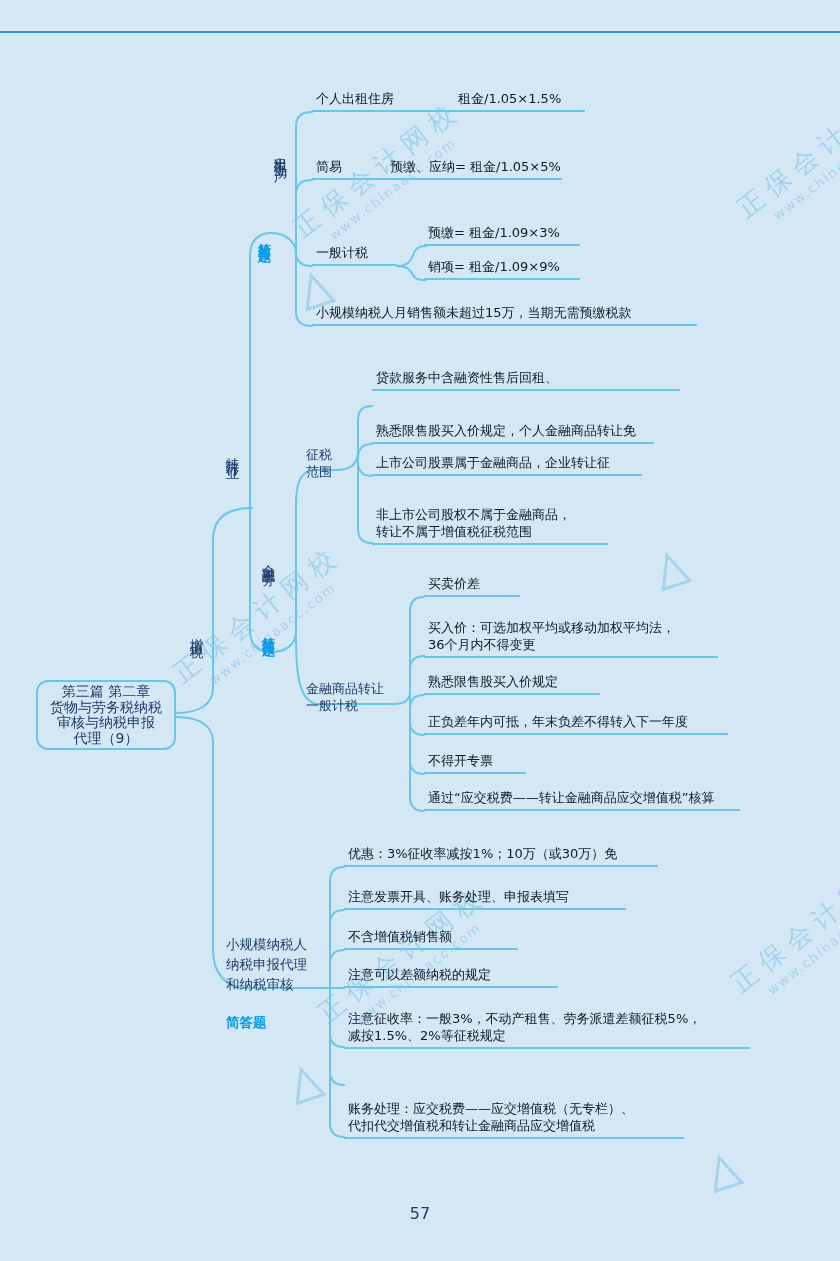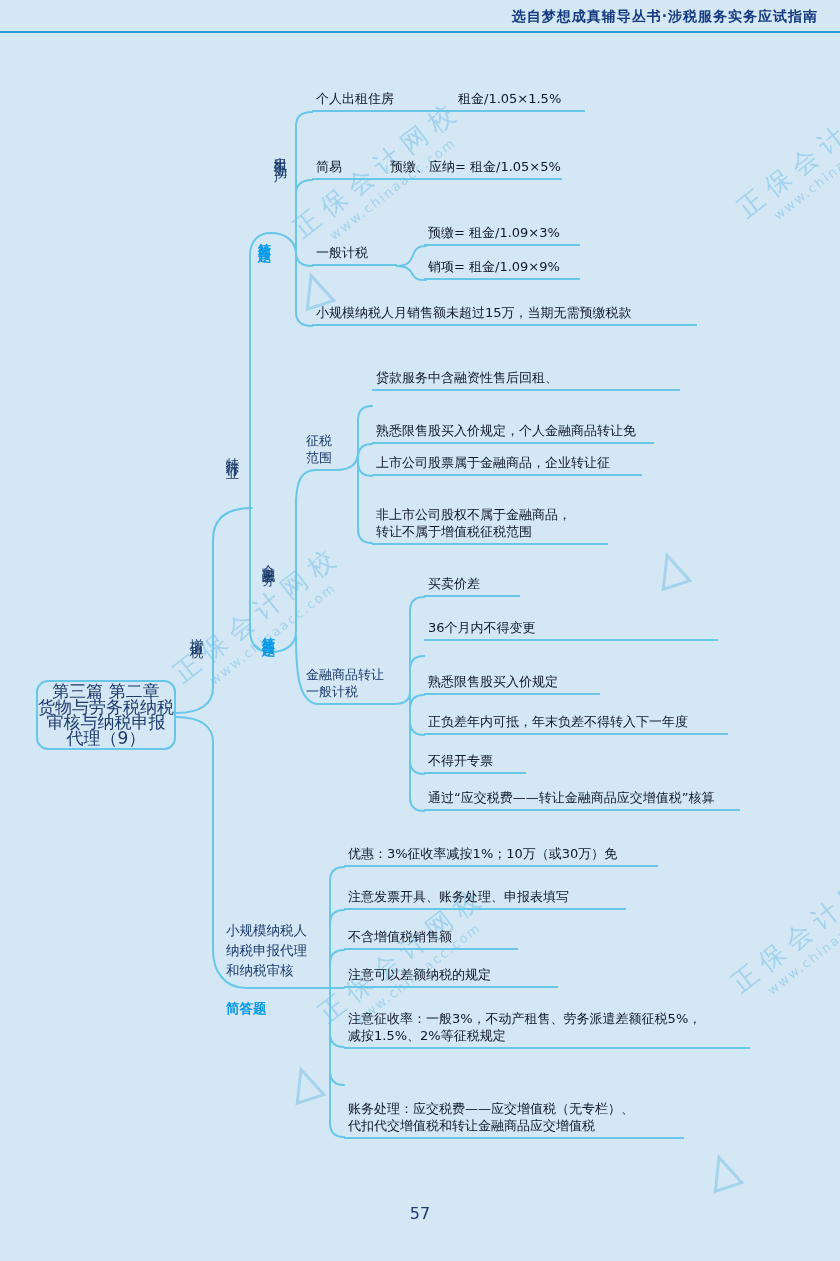--- a/index.html
+++ b/index.html
@@ -3,28 +3,28 @@
 <meta charset="utf-8">
 <style>
   * { margin:0; padding:0; box-sizing:border-box; }
   html,body { background:#b9d6e9; }
   body { font-family:"DejaVu Sans","Liberation Sans",sans-serif; }
   .page { position:relative; width:840px; height:1261px; background:#d3e7f5; overflow:hidden; color:#1b3a6a; margin:0 auto; }
   svg.lines { position:absolute; left:0; top:0; z-index:2; }
   .leaf { position:absolute; z-index:3; font-size:13px; line-height:17px; padding:0 0 3px 4px;
           border-bottom:2px solid #68c6e8; color:#0f172a; white-space:nowrap; }
   .leaf .ln { display:block; }
-  .node { position:absolute; z-index:3; font-size:13px; line-height:17px; color:#1b3a6a; white-space:nowrap; }
+  .node { position:absolute; z-index:3; font-size:13px; line-height:17px; color:#1b3a6a; white-space:nowrap;margin-top:14px; }
   .node .ln { display:block; }
   .vert { position:absolute; z-index:3; writing-mode:vertical-rl; text-orientation:upright;
           font-size:13.5px; letter-spacing:3px; color:#1b3a6a; }
   .tag { color:#0899e6; font-weight:bold;text-align:center; }
   .rootbox { position:absolute; z-index:3; left:36px; top:680px; width:140px; height:70px;
              border:2px solid #68c6e8; border-radius:12px; display:flex; flex-direction:column;
-             align-items:center; justify-content:center; font-size:17px; line-height:15.5px;
+             align-items:center; justify-content:center; font-size:14px; line-height:15.5px;
              color:#1b3a6a; text-align:center; }
   .hdr { position:absolute; z-index:3; top:8px; right:22px; font-size:14px; font-weight:bold;
          color:#15397f; letter-spacing:1px; }
   .hdr-rule { position:absolute; z-index:3; top:31px; left:0; width:840px; height:2px; background:#2b9bd7; }
   .pgnum { position:absolute; z-index:3; top:1204px; left:0; width:840px; text-align:center;
            font-size:16px; color:#1b3a6a; }
   .wm { position:absolute; z-index:1; transform:rotate(-38deg); color:#9bcfeb; text-align:center; opacity:.85; }
   .wm-brand { font-size:26px; letter-spacing:8px; white-space:nowrap; }
   .wm-url { font-size:13px; letter-spacing:2px; white-space:nowrap; }
   .wm-tri { position:absolute; z-index:1; transform:rotate(-18deg); opacity:.8; }
@@ -60,21 +60,20 @@
   <svg class="wm-tri" style="left:648px;top:548px" width="46" height="46" viewBox="0 0 46 46">
       <path d="M10,38 L24,7 L38,38 Z" fill="none" stroke="#9bcfeb" stroke-width="3"></path>
     </svg>
   <svg class="wm-tri" style="left:282px;top:1062px" width="46" height="46" viewBox="0 0 46 46">
       <path d="M10,38 L24,7 L38,38 Z" fill="none" stroke="#9bcfeb" stroke-width="3"></path>
     </svg>
   <svg class="wm-tri" style="left:700px;top:1150px" width="46" height="46" viewBox="0 0 46 46">
       <path d="M10,38 L24,7 L38,38 Z" fill="none" stroke="#9bcfeb" stroke-width="3"></path>
     </svg>
 
-  <div class="hdr">选自梦想成真辅导丛书·涉税服务实务应试指南</div>
   <div class="hdr-rule"></div>
 
   <svg class="lines" width="840" height="1261" viewBox="0 0 840 1261">
     <g fill="none" stroke="#68c6e8" stroke-width="2" stroke-linecap="round">
 
       <path d="M176,713 C200,713 213,704 213,688 L213,540 C213,517 228,508 252,508"></path>
 
       <path d="M176,717 C200,717 213,726 213,742 L213,950 C213,972 225,988 246,988 L332,988"></path>
 
       <path d="M250,630 L250,256"></path>
@@ -173,20 +172,21 @@
   </div>
 
   <div class="node" style="left:306px;top:666px;width:90px">
     <span class="ln">金融商品转让</span>
     <span class="ln">一般计税</span>
   </div>
   <div class="leaf" style="left:424px;top:575px;width:96px">
     <span class="ln">买卖价差</span>
   </div>
   <div class="leaf" style="left:424px;top:619px;width:294px">
+    <span class="ln">买入价：可选加权平均或移动加权平均法，</span>
     <span class="ln">36个月内不得变更</span>
   </div>
   <div class="leaf" style="left:424px;top:673px;width:176px">
     <span class="ln">熟悉限售股买入价规定</span>
   </div>
   <div class="leaf" style="left:424px;top:713px;width:304px">
     <span class="ln">正负差年内可抵，年末负差不得转入下一年度</span>
   </div>
   <div class="leaf" style="left:424px;top:752px;width:102px">
     <span class="ln">不得开专票</span>

